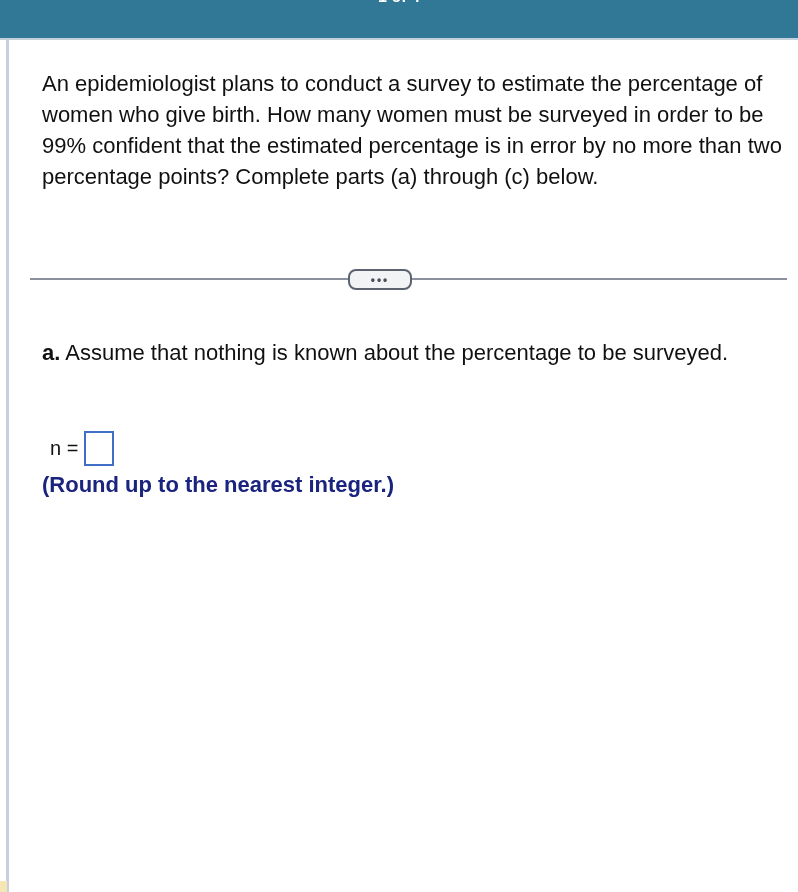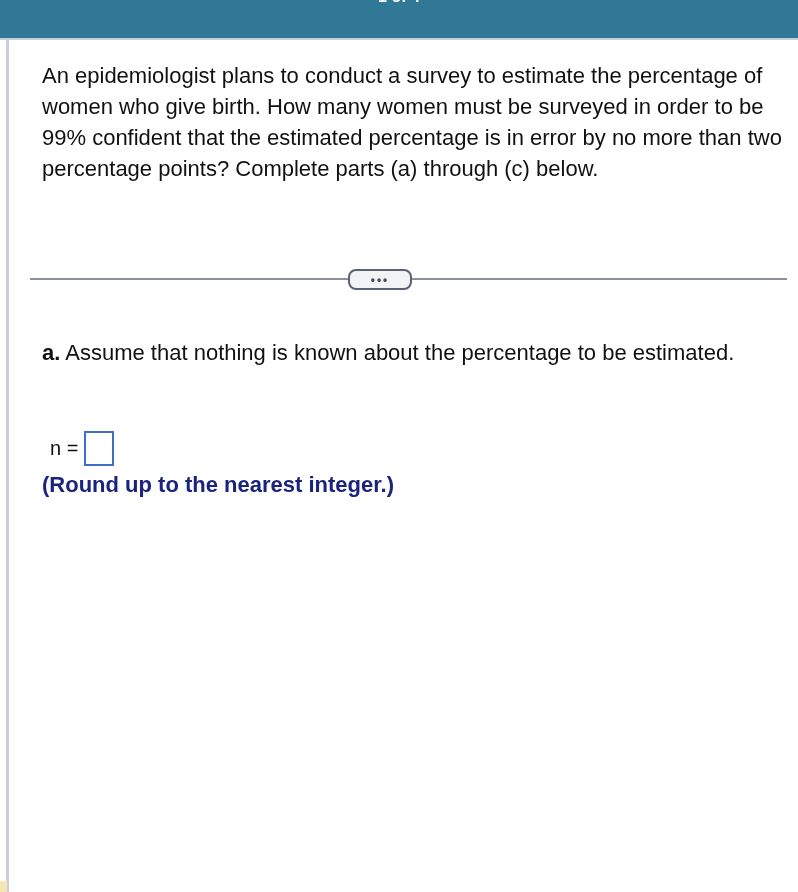--- a/index.html
+++ b/index.html
@@ -41,21 +41,21 @@
       position: absolute;
       left: 0;
       top: 881px;
       width: 7px;
       height: 11px;
       background: #f5e6b3;
     }
     .content {
       position: absolute;
       left: 42px;
-      top: 60px;
+      top: 68px;
       width: 740px;
     }
     .question {
       font-size: 22px;
       line-height: 31px;
       color: #111111;
       margin: 0;
     }
     .divider {
       position: absolute;
@@ -149,21 +149,21 @@
   <p class="question">An epidemiologist plans to conduct a survey to estimate the percentage of women who give birth. How many women must be surveyed in order to be 99% confident that the estimated percentage is in error by no more than two percentage points? Complete parts (a) through (c) below.</p>
 </div>
 
 <div class="divider"></div>
 <div class="more-button">
   <span class="more-dots">•••</span>
 </div>
 
 <p class="part-a">
   <span class="label">a.</span>
-  <span>Assume that nothing is known about the percentage to be estimated.</span>
+  <span>Assume that nothing is known about the percentage to be surveyed.</span>
 </p>
 
 <div class="answer-row">
   <span class="n-label">n =</span>
   <input class="answer-input" type="text" value="" style="">
 </div>
 
 <p class="hint">(Round up to the nearest integer.)</p>
 
 </body></html>

